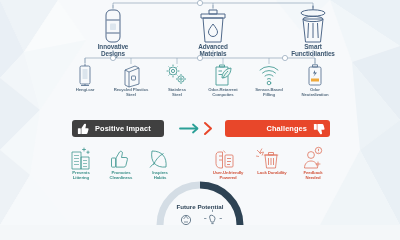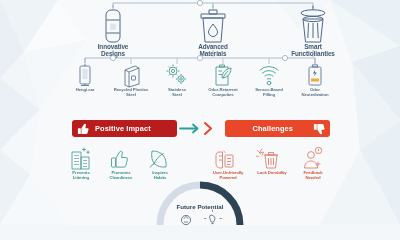--- a/index.html
+++ b/index.html
@@ -24,24 +24,24 @@
               align-items:center; }
 
   
   .banner {
     position:absolute; height:17px; display:flex; align-items:center;
     border-radius:3px;
   }
   .banner span.txt {
     color:#fff; font-size:7.4px; font-weight:bold; letter-spacing:0.1px;
   }
-  .banner-pos { background:#b91c1c; left:72px; top:120px; width:105px;
+  .banner-pos { background:#404040; left:72px; top:120px; width:92px;
                 padding-left:5px; gap:6px; }
   .banner-neg { background:#e8472a; left:225px; top:120px; width:105px;
-                padding-right:5px; gap:20px; justify-content:flex-end; }
+                padding-right:5px; gap:6px; justify-content:flex-end; }
 
   
   .impact-label { font-size:4.3px; font-weight:bold; }
   .pos .impact-label { color:#3a8f88; }
   .neg .impact-label { color:#d2573f; }
 
   
   .gauge-text {
     position:absolute; left:0; right:0; text-align:center;
     font-size:6.2px; font-weight:bold; color:#2f4558;

